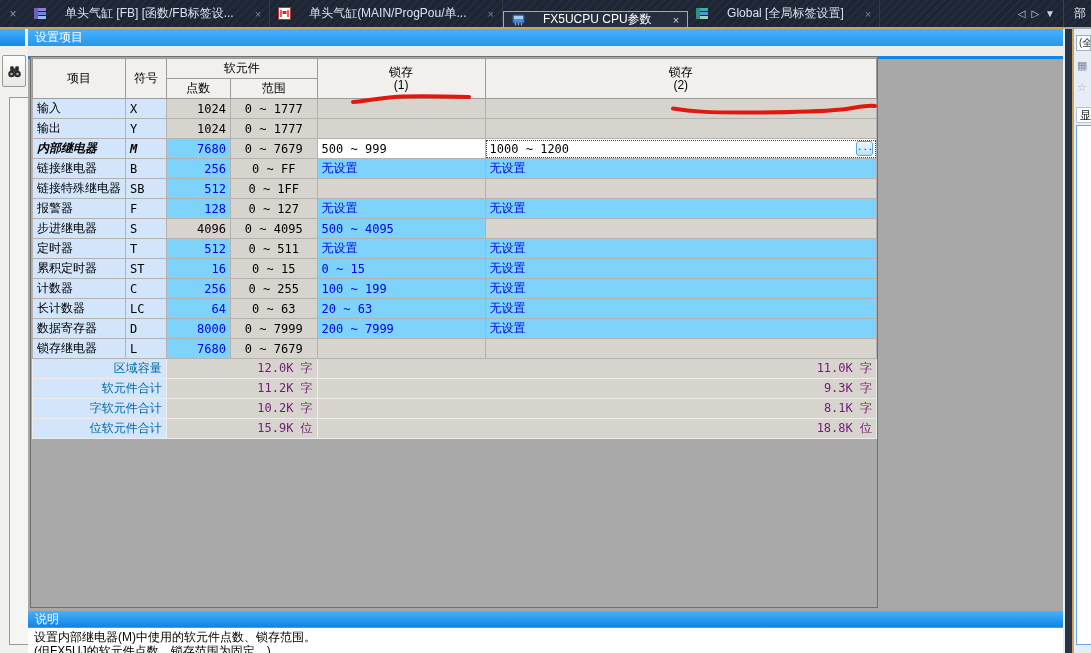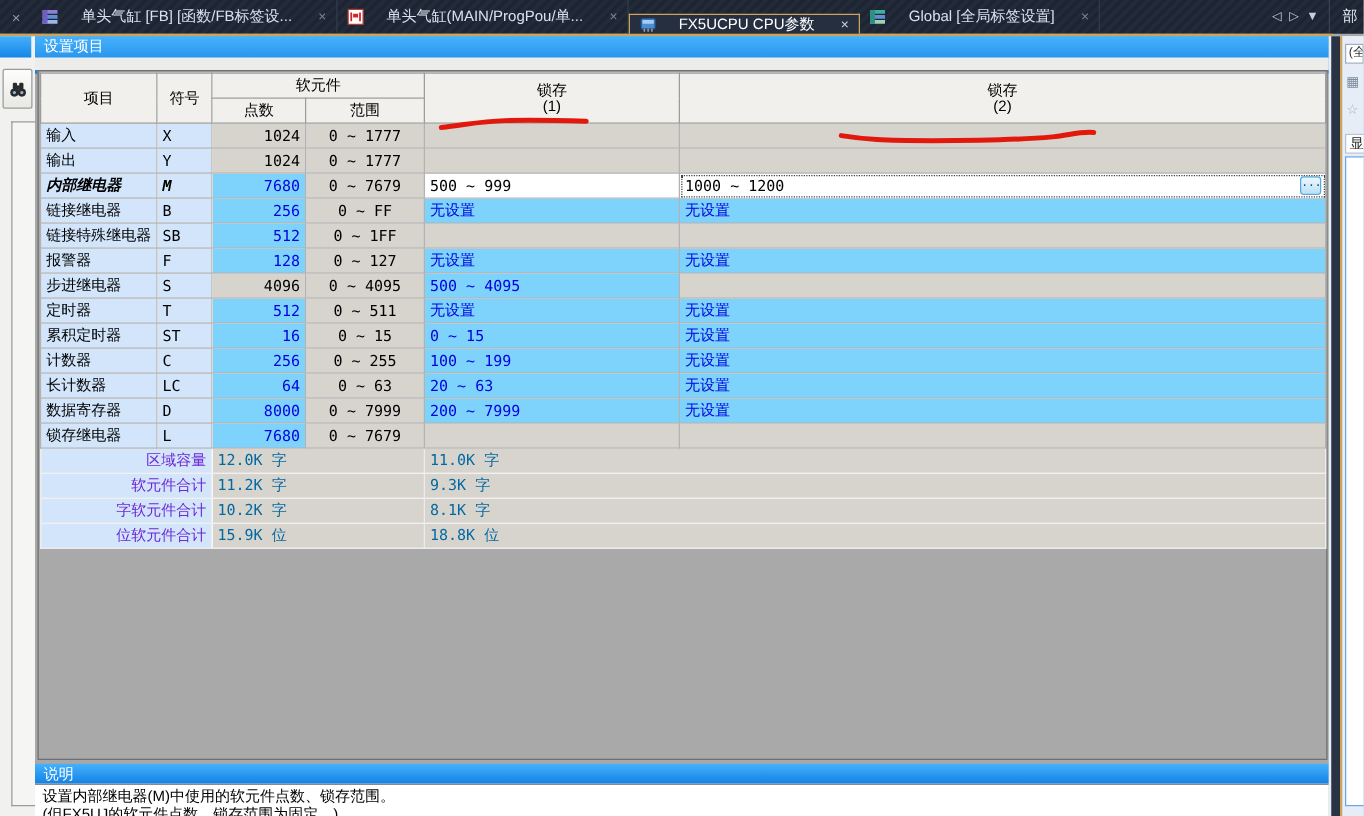--- a/index.html
+++ b/index.html
@@ -29,43 +29,43 @@
   .left-blue { position:absolute; left:0; top:0; width:25px; height:17px;
     background:linear-gradient(#45b0fa,#1486e8); }
   .find-btn { position:absolute; left:2px; top:26px; width:24px; height:32px; background:linear-gradient(#fdfdfd,#e8e8e4);
     border:1px solid #9a9a96; border-radius:2px; display:flex; align-items:center; justify-content:center; cursor:pointer; }
   .left-inner { position:absolute; left:9px; top:68px; width:19px; height:548px; background:#f5f5f3; border:1px solid #9a9a96; border-right:none; }
 
   
   .panel-title { position:absolute; left:28px; top:29px; width:1035px; height:30px;
     background:linear-gradient(#46b1fb,#1282e6); color:#ffffff; font-size:12px; line-height:17px; padding-left:7px; }
   .band { position:absolute; left:28px; top:46px; width:1035px; height:10px; background:#ececea; }
-  .grid-wrap { position:absolute; left:30px; top:56px; width:1032px; height:552px; background:#a9a9a9; border:1px solid #6f6f6f; }
+  .grid-wrap { position:absolute; left:30px; top:56px; width:848px; height:552px; background:#a9a9a9; border:1px solid #6f6f6f; }
 
   table.devices { border-collapse:collapse; table-layout:fixed; margin:1px 0 0 1px; background:#fff; }
   table.devices th, table.devices td { border:1px solid #b2b2b2; height:20px; padding:0 4px; overflow:hidden; white-space:nowrap; }
   table.devices th { background:#f1f0ed; font-weight:normal; color:#000; border-color:#9c9c9c; text-align:center; font-size:12px; }
   th.latch-h div { line-height:13px; }
   .num { font-family:"DejaVu Sans Mono","Liberation Mono",monospace; font-size:12px; }
   td.c-label, td.c-sym { background:#d2e5fa; color:#000; text-align:left; }
   td.c-sym { font-family:"DejaVu Sans Mono","Liberation Mono",monospace; }
   tr.emph td.c-label, tr.emph td.c-sym { font-weight:bold; font-style:italic; }
   td.st-ro { background:#d7d4ce; color:#000; }
   td.st-ed { background:#7dd3fc; color:#0000e0; }
   td.st-def { background:#ffffff; color:#000; }
   td.st-empty { background:#d7d4ce; }
   td.c-pts { text-align:right; padding-right:7px; }
   td.c-rng { text-align:center; padding-left:9px;margin-left:16px; }
   td.c-latch { text-align:left; padding-left:5px;margin-top:11px; }
   td.sel { outline:1px dotted #444; outline-offset:-2px; position:relative; }
   .browse-btn { position:absolute; right:3px; top:2px; width:17px; height:15px; font-size:9px; line-height:11px; text-align:center;
     background:linear-gradient(#eef8ff,#b9e0f7); border:1px solid #55a9dc; border-radius:3px; color:#18465f; cursor:pointer; }
   tr.summary td { border:1px solid #ececec; }
-  td.c-sumlabel { background:#d2e5fa; text-align:right; padding-right:5px; color:#6d28d9; }
-  td.c-sumval { background:#d7d4ce; padding-right:8px; color:#0369a1; }
+  td.c-sumlabel { background:#d2e5fa; text-align:right; padding-right:5px; color:#0369a1; }
+  td.c-sumval { background:#d7d4ce; text-align:right; padding-right:8px; color:#701a75; }
 
   
   .desc-bar { position:absolute; left:28px; top:611px; width:1035px; height:16px;
     background:linear-gradient(#46b1fb,#1282e6); color:#fff; line-height:16px; padding-left:7px; font-size:12px; }
   .desc-body { position:absolute; left:28px; top:627px; width:1035px; height:26px; background:#ffffff; border-top:1px solid #8a8a8a;
     padding:2px 0 0 6px; color:#000; font-size:12px; line-height:14px; }
 
   
   .right-sliver { position:absolute; left:1063px; top:29px; width:28px; height:624px; background:#e7edf6; }
   .rs-dark { position:absolute; left:2px; top:0; width:7px; height:624px; background:#2a3344; }

